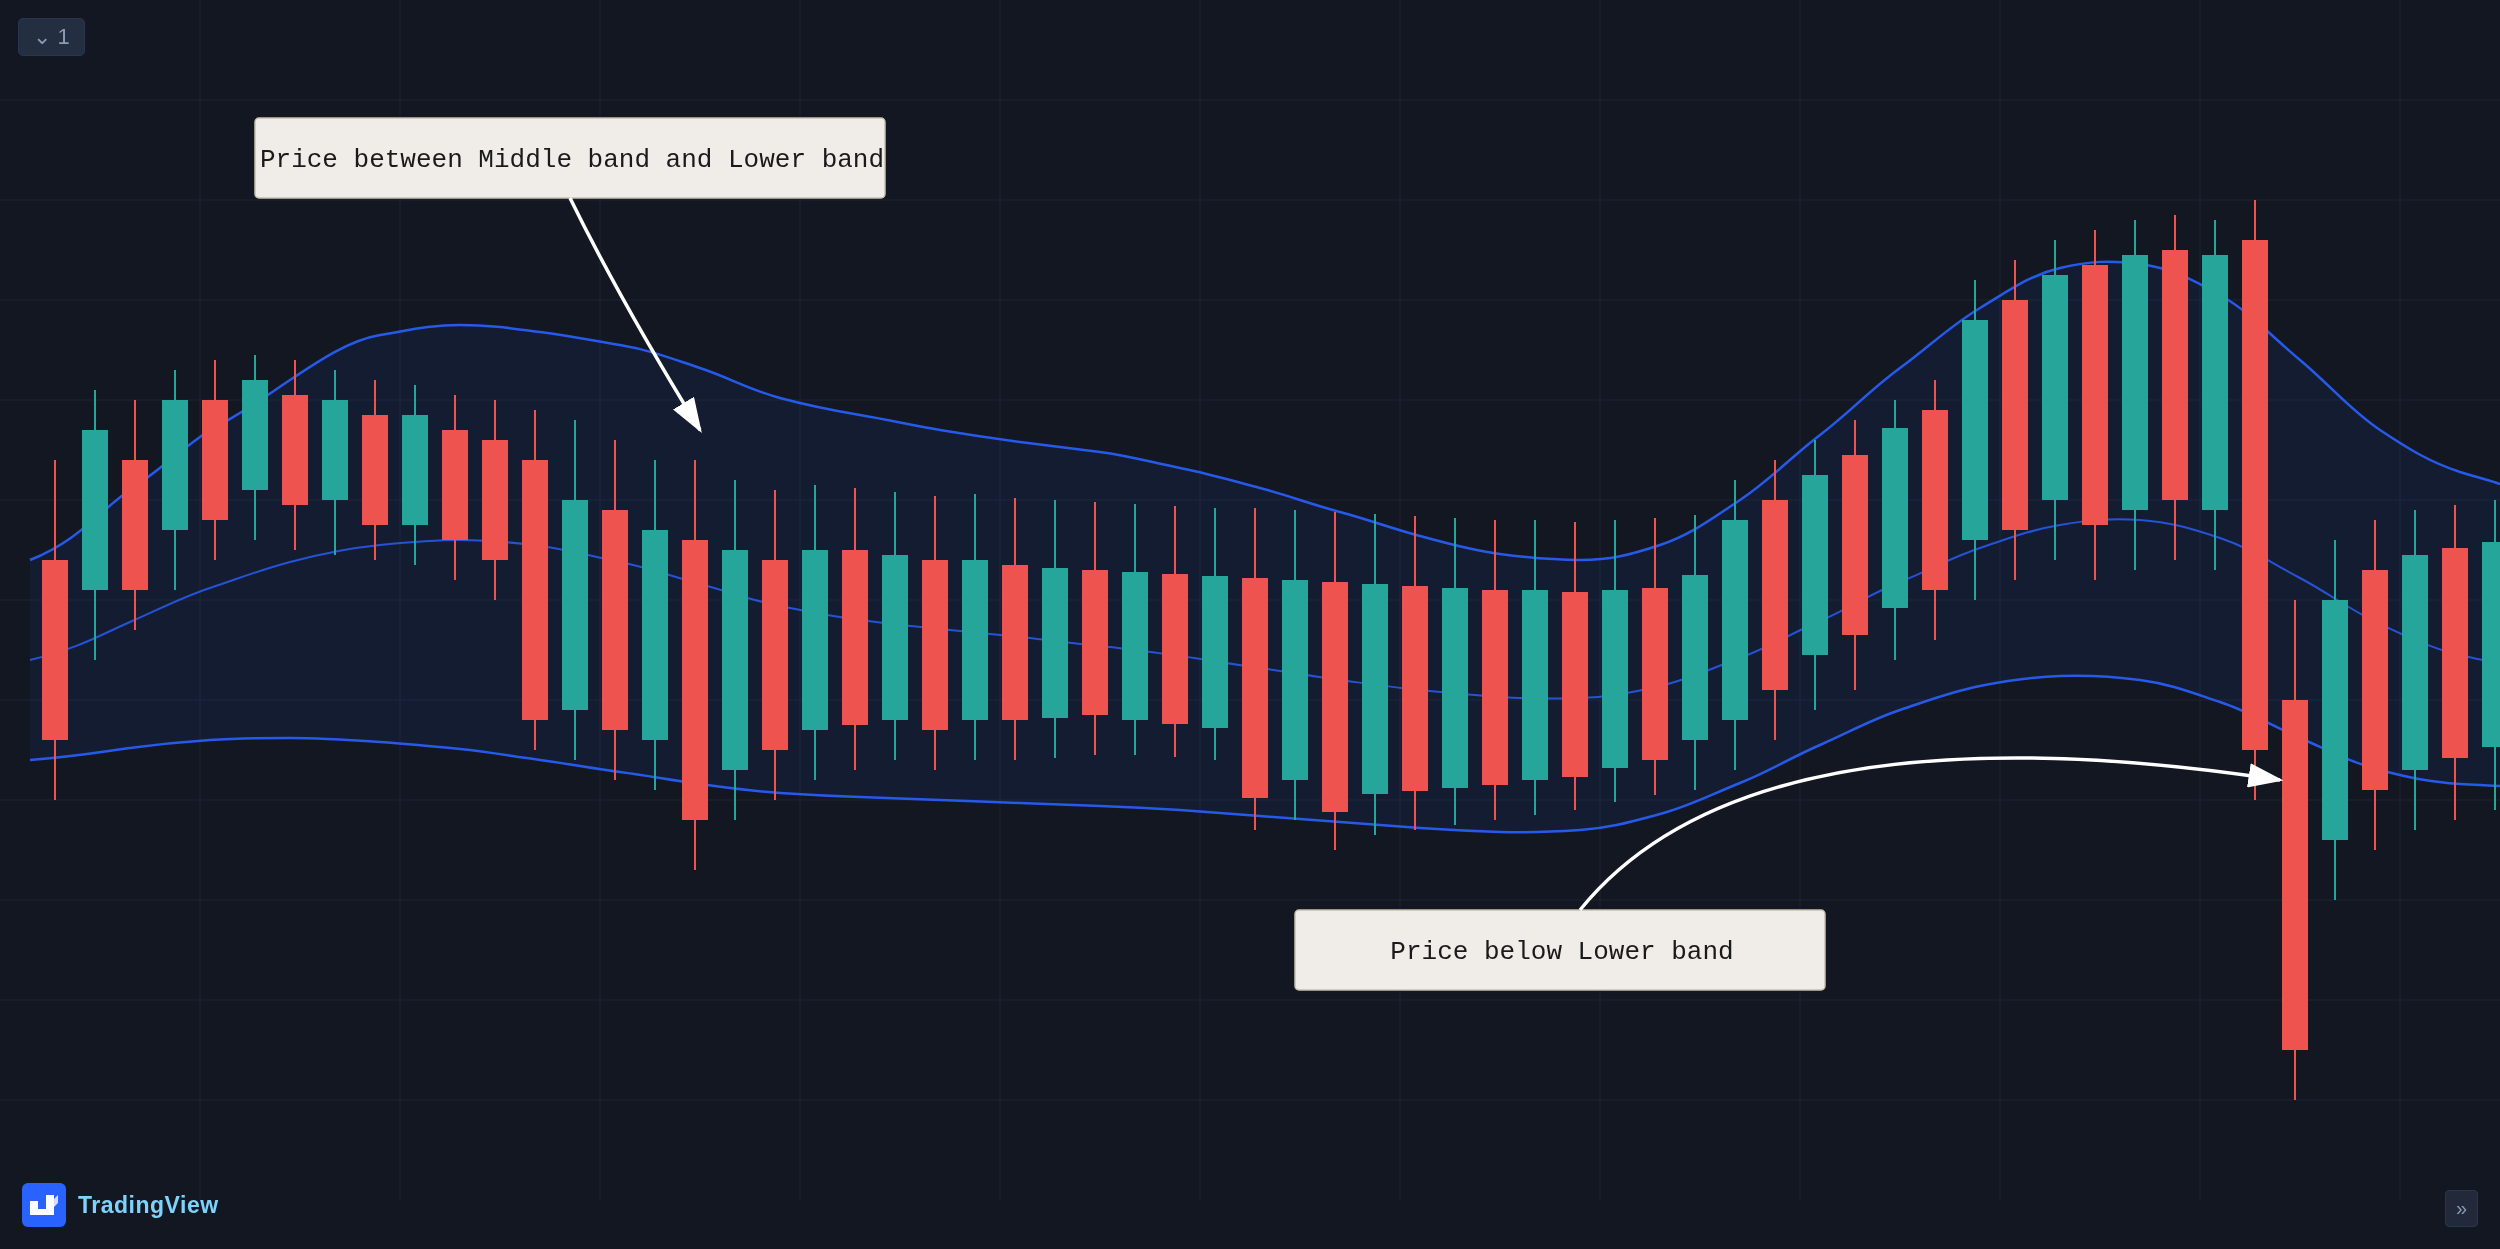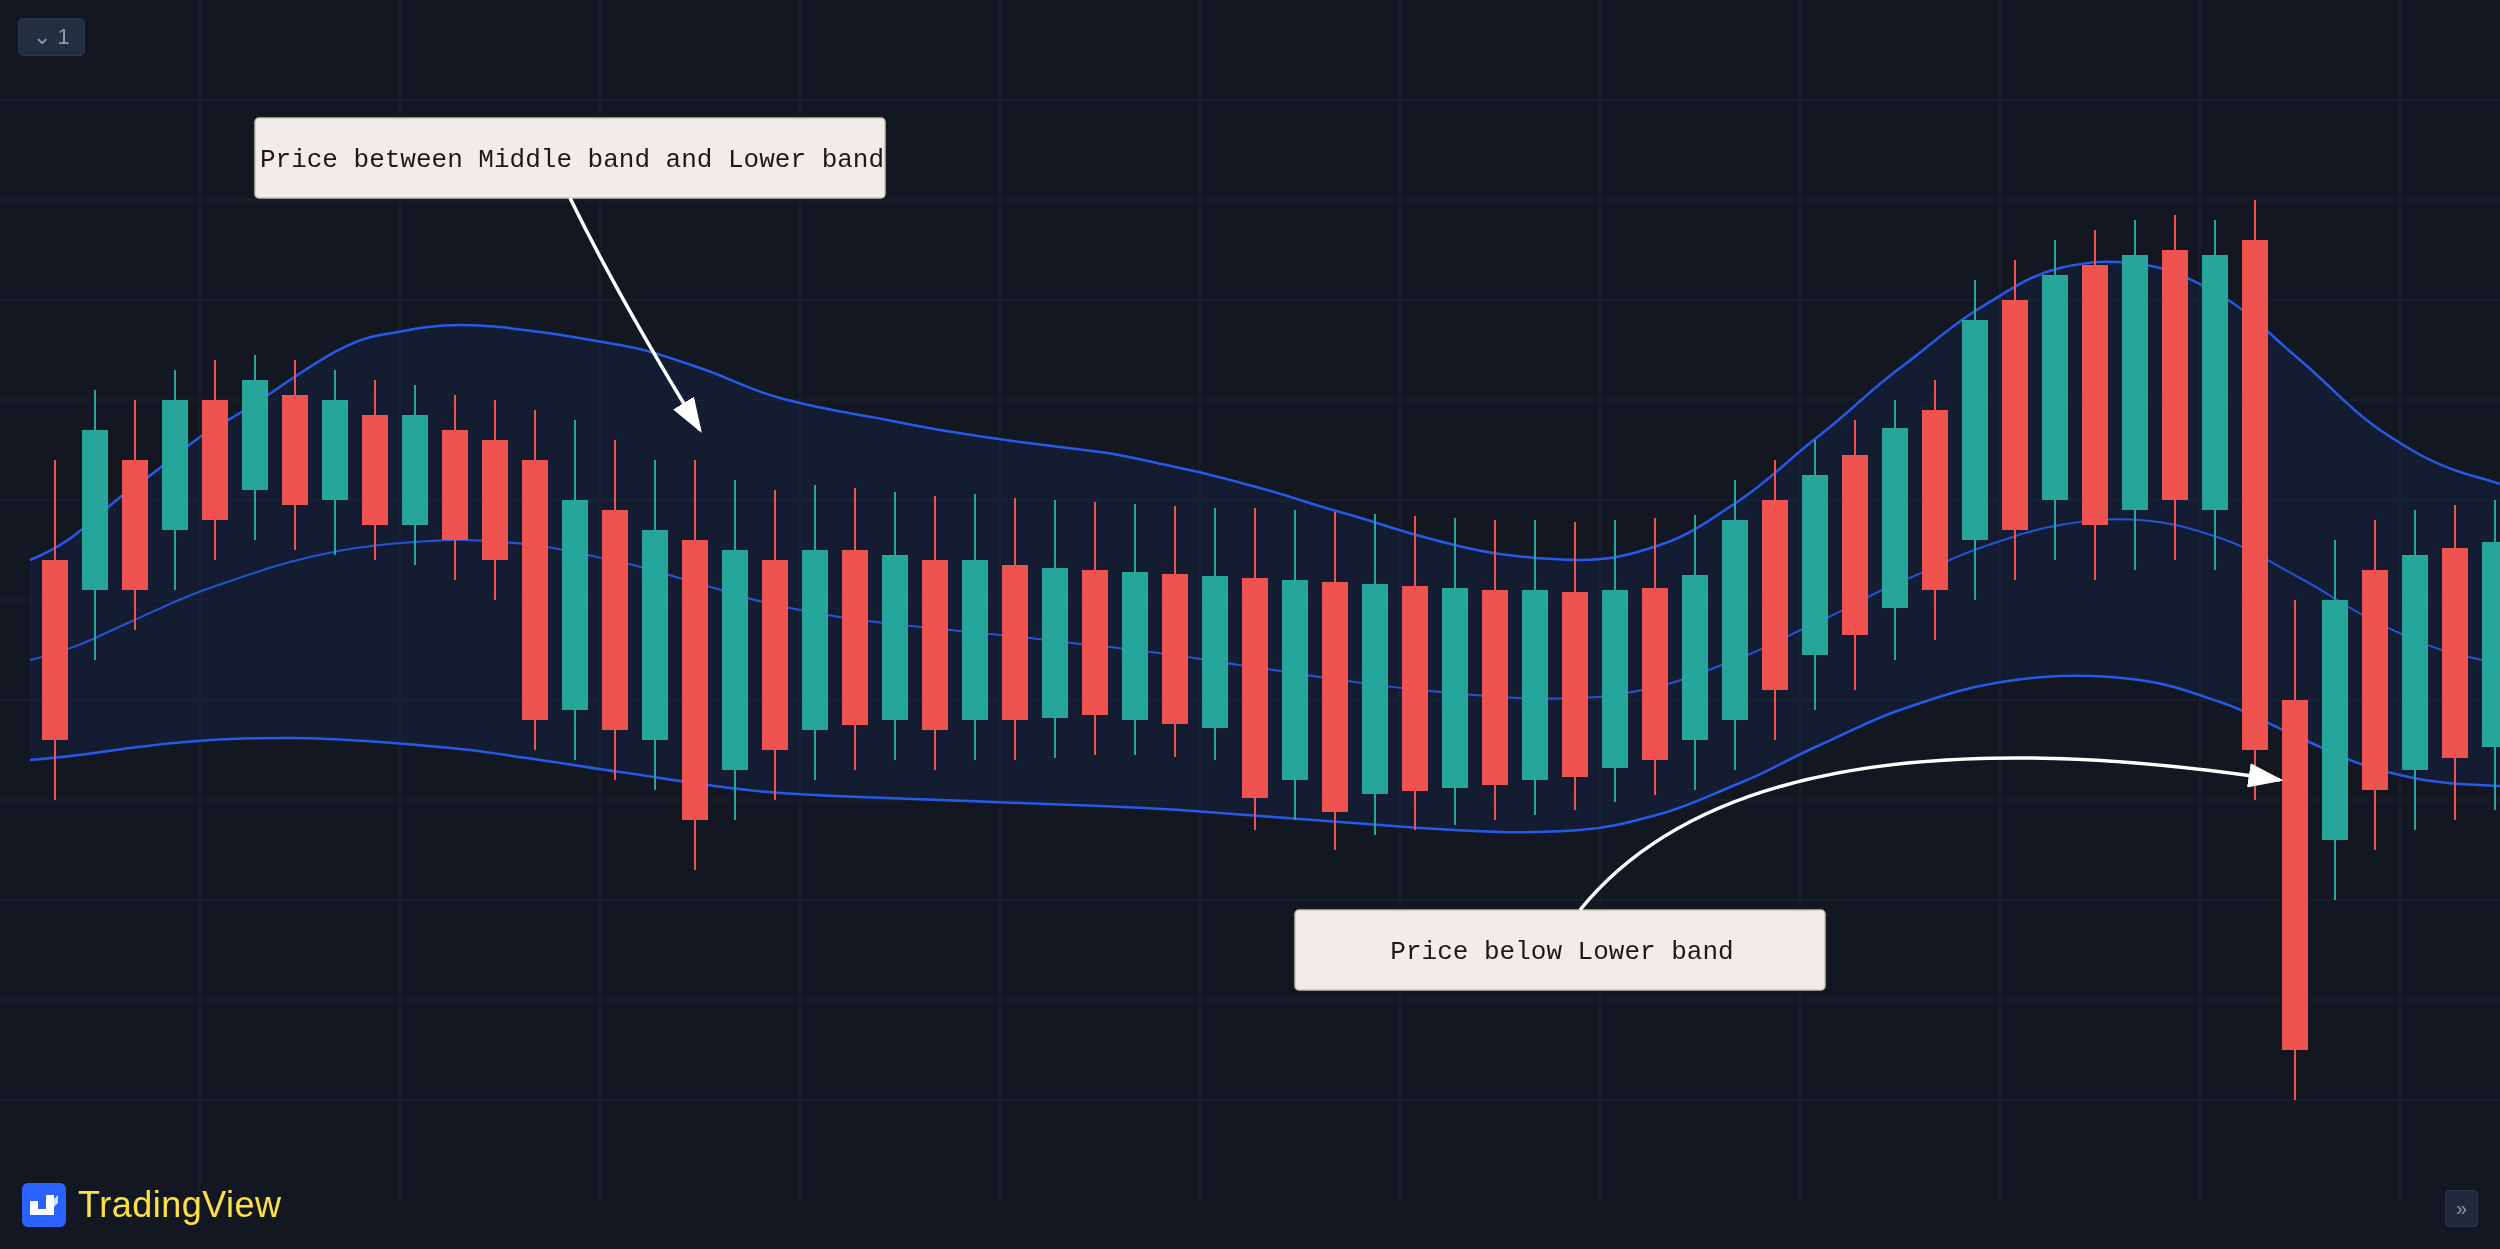--- a/index.html
+++ b/index.html
@@ -48,23 +48,23 @@
       gap: 12px;
       z-index: 10;
     }
 
     .tv-icon {
       width: 44px;
       height: 44px;
     }
 
     .tv-text {
-      color: #fde047;
-      font-size: 36px;
-      font-weight: 400;
+      color: #7dd3fc;
+      font-size: 23px;
+      font-weight: 700;
       letter-spacing: 0.5px;
     }
 
     .expand-btn {
       position: absolute;
       bottom: 22px;
       right: 22px;
       background: rgba(40, 50, 70, 0.7);
       border: 1px solid #2a3550;
       color: #8a9bb5;

